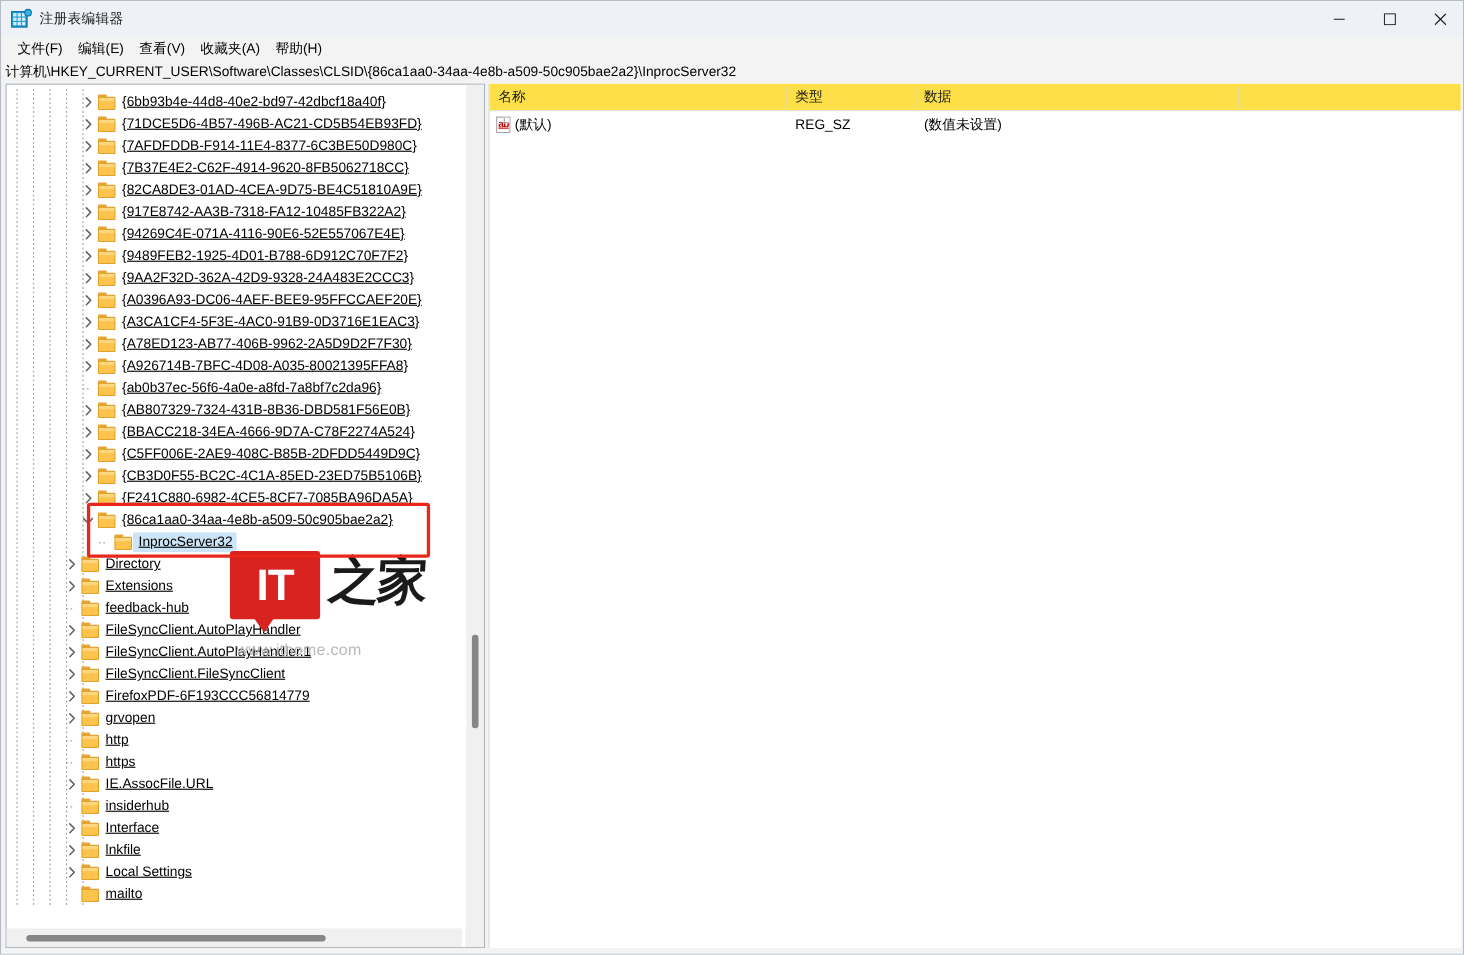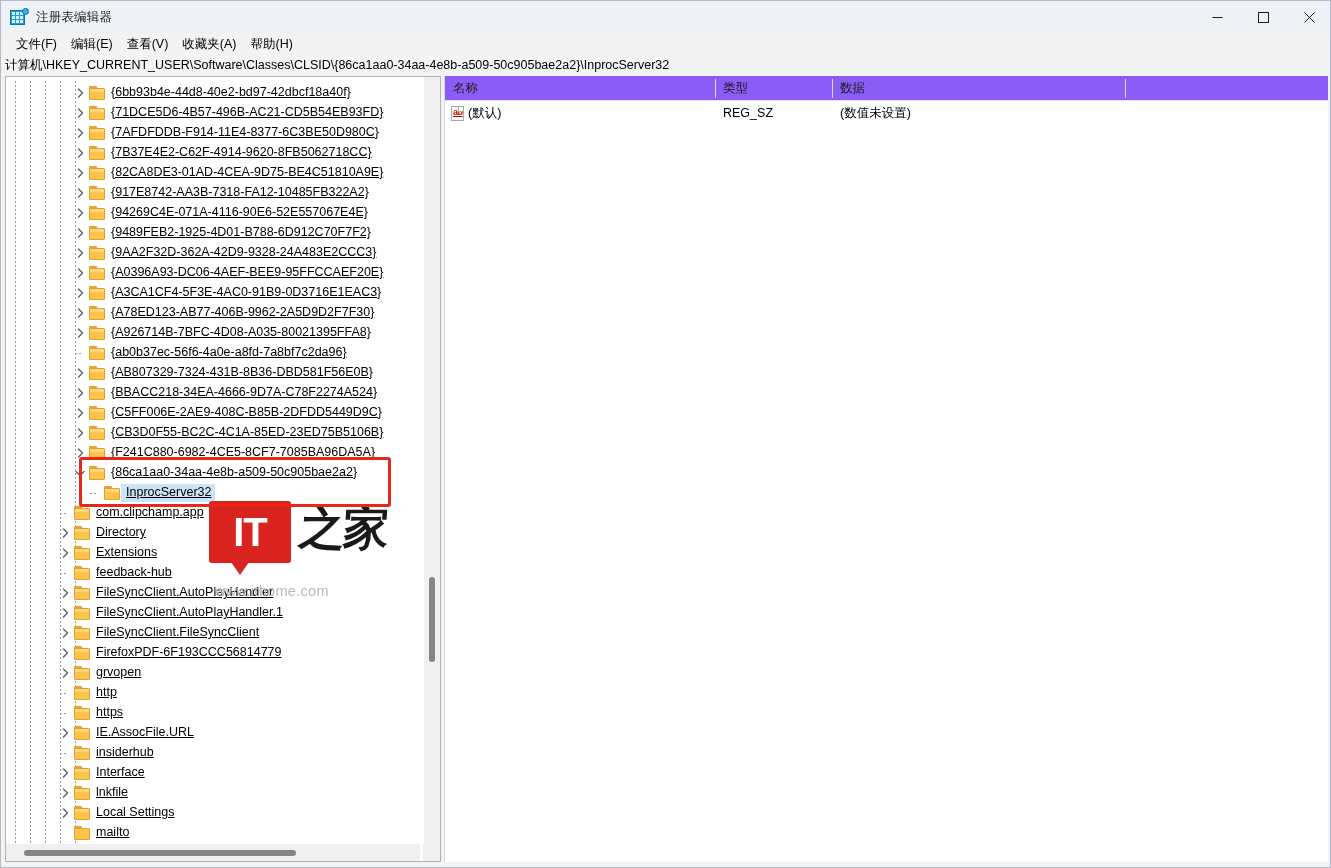--- a/index.html
+++ b/index.html
@@ -254,21 +254,21 @@
   .corner {
     position: absolute; right: 0; bottom: 0;
     width: 17px; height: 17px;
     background: #f0f0f0;
   }
 
   
   .vheader {
     position: relative;
     height: 25px;
-    background: #8b5cf6;
+    background: #fde047;
     border-bottom: 1px solid #e2e2e2;
   }
   .vhcell {
     position: absolute; top: 0;
     height: 25px;
     display: flex; align-items: center;
     font-size: 12.5px; color: #1b1b1b;
     padding-left: 8px;
   }
   .vhdiv {
@@ -642,29 +642,20 @@
           <div class="trow">
             <div class="stub" style="left: 84px; top: 10px;"></div>
             <div class="folder" style="margin-left: 98px;">
               <div class="tab"></div>
               <div class="body"></div>
               <div class="lip"></div>
             </div>
             <div class="tlabel selected">InprocServer32</div>
           </div>
           <div class="trow">
-            <div class="stub" style="left: 54px; top: 10px;"></div>
-            <div class="folder" style="margin-left: 68px;">
-              <div class="tab"></div>
-              <div class="body"></div>
-              <div class="lip"></div>
-            </div>
-            <div class="tlabel">com.clipchamp.app</div>
-          </div>
-          <div class="trow">
             <div class="twist" style="left: 51px;">
               <svg width="7" height="10" viewBox="0 0 7 10">
                 <polyline points="1.5,1 5.5,5 1.5,9" fill="none" stroke="#606060" stroke-width="1.4" stroke-linecap="round" stroke-linejoin="round"></polyline>
               </svg>
             </div>
             <div class="folder" style="margin-left: 68px;">
               <div class="tab"></div>
               <div class="body"></div>
               <div class="lip"></div>
             </div>

